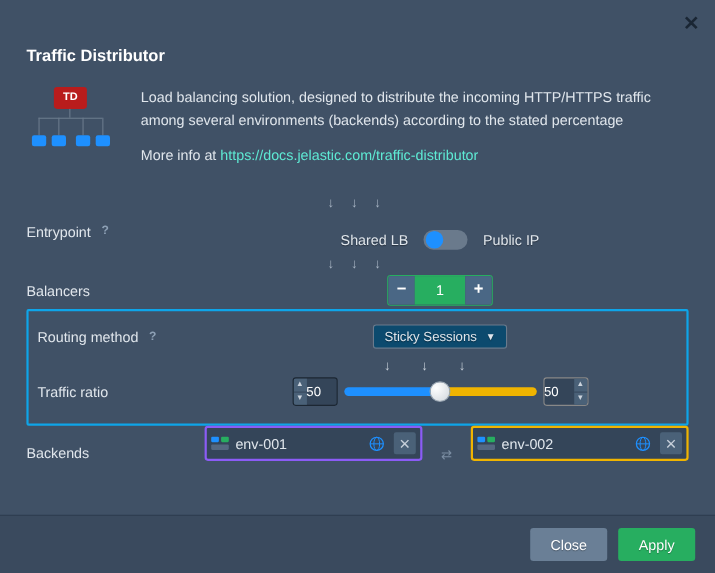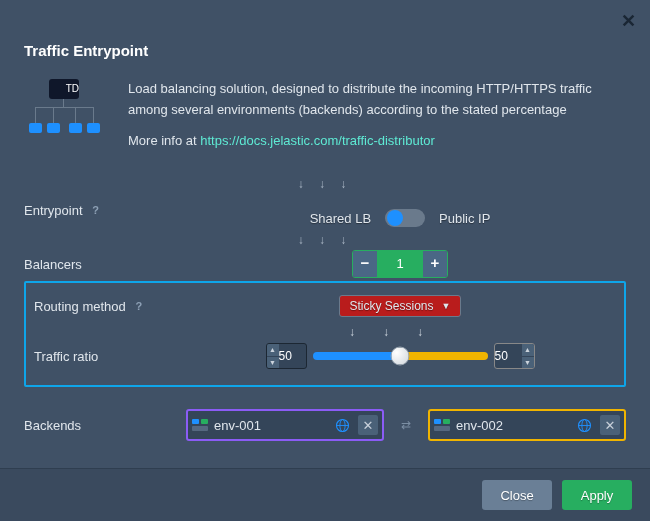--- a/index.html
+++ b/index.html
@@ -46,26 +46,26 @@
   }
   .td-diagram {
     position: relative;
     width: 70px; height: 58px;
   }
   .td-root {
     position: absolute;
     top: 0; left: 50%;
     transform: translateX(-50%);
     width: 30px; height: 20px;
-    background: #0f172a;
+    background: #b91c1c;
     border-radius: 3px;
     color: #fff;
     font-size: 10px;
-    font-weight: normal;
-    text-align: right;
+    font-weight: bold;
+    text-align: center;
     line-height: 20px;
   }
   .td-child {
     position: absolute;
     width: 13px; height: 10px;
     background: #1e90ff;
     border-radius: 2px;
     top: 44px;
   }
   .td-c1 { left: 0; }
@@ -186,21 +186,21 @@
   }
   
   .routing-select {
     border: 1px solid #6a7a8c;
     border-radius: 3px;
     padding: 3px 10px;
     display: flex;
     align-items: center;
     gap: 8px;
     color: #e0e6ec;
-    background: #b91c1c;
+    background: #0c4a6e;
     font-size: 12px;
     text-shadow: 0 1px 1px rgba(0,0,0,0.4);
   }
   .chev {
     font-size: 9px;
     display: inline-block;
   }
   
   .slider-wrap {
     display: flex;
@@ -252,23 +252,22 @@
     left: 50%; top: 50%;
     transform: translate(-50%, -50%);
     width: 17px; height: 17px;
     border-radius: 50%;
     background: radial-gradient(circle at 30% 30%, #fff, #d0d6dc);
     border: 1px solid #9aa6b2;
   }
   
   .backends-row {
     display: flex;
-    align-items: center;
+    align-items: flex-end;
     gap: 12px;
-    margin-top: 22px;
   }
   .backends-row .row-label { margin: 0; }
   .backend-input {
     flex: 1;
     height: 28px;
     border-radius: 3px;
     display: flex;
     align-items: center;
     padding: 0 4px;
     gap: 6px;
@@ -343,21 +342,21 @@
     margin: 4px 0 2px 0;
   }
 </style>
 </head>
 <body>
 
 <div class="dialog">
 
   <div class="close-x">✕</div>
 
-  <div class="title">Traffic Entrypoint</div>
+  <div class="title">Traffic Distributor</div>
 
   <div class="header-row">
     <div class="icon-box">
       <div class="td-diagram">
         <div class="td-root">TD</div>
         <div class="td-line" style="left:34px; top:20px; height:8px;"></div>
         <div class="td-line" style="left:6px; top:28px; width:58px; height:1px;"></div>
         <div class="td-line" style="left:6px; top:28px; height:16px;"></div>
         <div class="td-line" style="left:24px; top:28px; height:16px;"></div>
         <div class="td-line" style="left:46px; top:28px; height:16px;"></div>

